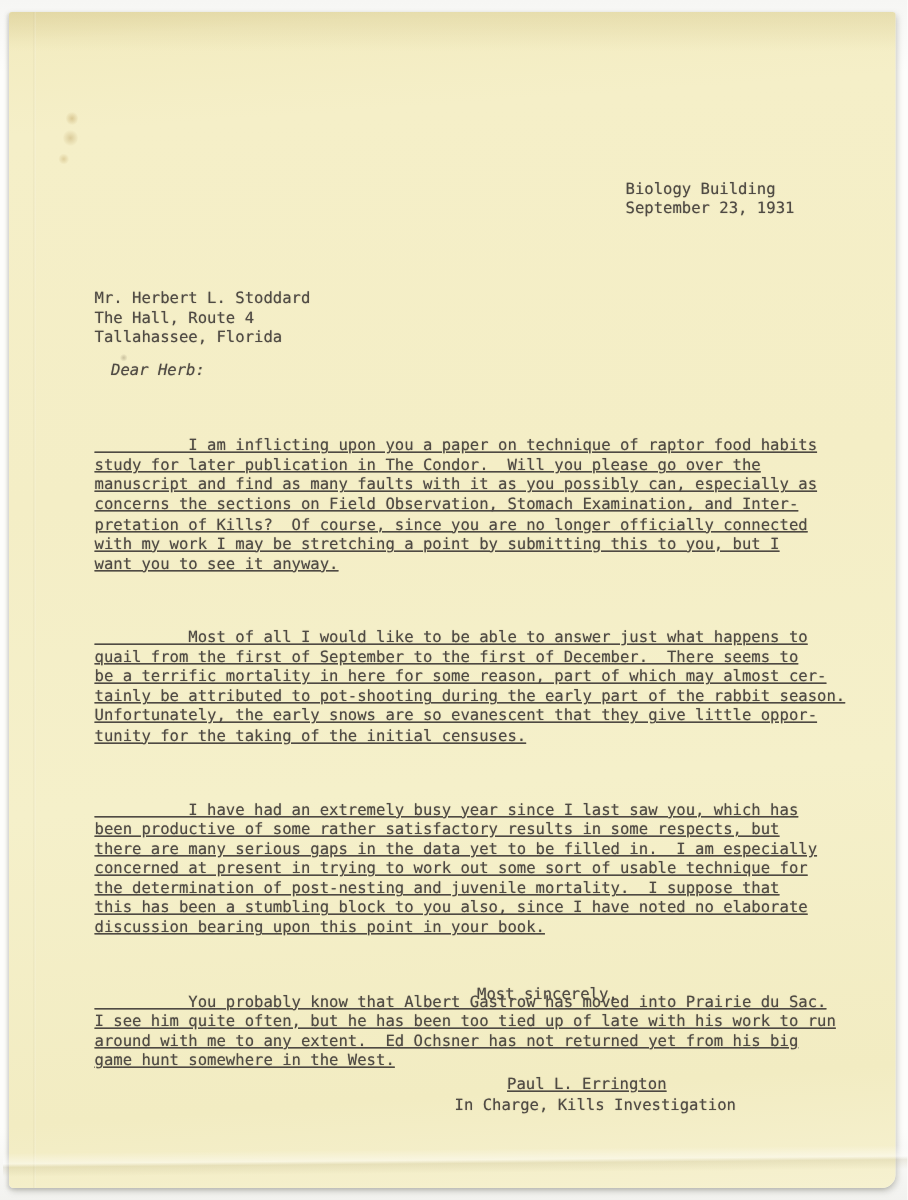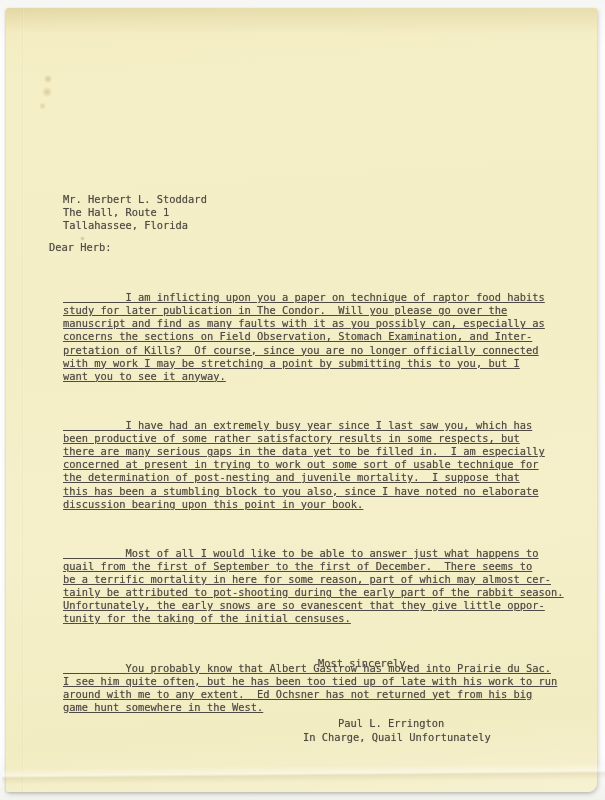--- a/index.html
+++ b/index.html
@@ -67,74 +67,76 @@
     position: absolute;
     white-space: pre;
     font-family: "DejaVu Sans Mono", monospace;
     font-size: 10.4px;
     line-height: 13.1px;
     color: #4f4a43;
     text-shadow: 0 0 0.7px rgba(79,74,67,0.55);
   }
   .dateline   { left: 411px; top: 112px; }
   .recipient  { left: 57px;  top: 185px; }
-  .salutation { left: 43px;  top: 233px; }
+  .salutation { left: 68px;  top: 233px; font-style: italic; }
   .body       { left: 57px;  top: 257px; }
   .paragraph  { margin: 0 0 10px 0; white-space: pre; text-decoration: underline; }
   .closing    { left: 312px; top: 649px; }
-  .sig-name   { left: 332px; top: 709px; }
+  .sig-name   { left: 332px; top: 709px; text-decoration: underline; }
   .sig-title  { left: 297px; top: 723px; }
 </style>
 </head>
 <body>
 
 <div class="scan">
   <div class="paper">
 
     <div class="top-fold"></div>
     <div class="left-crease"></div>
     <div class="bottom-crease"></div>
     <div class="speck s1"></div>
     <div class="speck s2"></div>
     <div class="speck s3"></div>
     <div class="speck s4"></div>
 
+    <div class="type dateline">Biology Building
+September 23, 1931</div>
 
     <div class="type recipient">Mr. Herbert L. Stoddard
-The Hall, Route 1
+The Hall, Route 4
 Tallahassee, Florida</div>
 
     <div class="type salutation">Dear Herb:</div>
 
     <div class="type body">
       <div class="paragraph">          I am inflicting upon you a paper on technique of raptor food habits
 study for later publication in The Condor.  Will you please go over the
 manuscript and find as many faults with it as you possibly can, especially as
 concerns the sections on Field Observation, Stomach Examination, and Inter-
 pretation of Kills?  Of course, since you are no longer officially connected
 with my work I may be stretching a point by submitting this to you, but I
 want you to see it anyway.</div>
+      <div class="paragraph">          Most of all I would like to be able to answer just what happens to
+quail from the first of September to the first of December.  There seems to
+be a terrific mortality in here for some reason, part of which may almost cer-
+tainly be attributed to pot-shooting during the early part of the rabbit season.
+Unfortunately, the early snows are so evanescent that they give little oppor-
+tunity for the taking of the initial censuses.</div>
       <div class="paragraph">          I have had an extremely busy year since I last saw you, which has
 been productive of some rather satisfactory results in some respects, but
 there are many serious gaps in the data yet to be filled in.  I am especially
 concerned at present in trying to work out some sort of usable technique for
 the determination of post-nesting and juvenile mortality.  I suppose that
 this has been a stumbling block to you also, since I have noted no elaborate
 discussion bearing upon this point in your book.</div>
-      <div class="paragraph">          Most of all I would like to be able to answer just what happens to
-quail from the first of September to the first of December.  There seems to
-be a terrific mortality in here for some reason, part of which may almost cer-
-tainly be attributed to pot-shooting during the early part of the rabbit season.
-Unfortunately, the early snows are so evanescent that they give little oppor-
-tunity for the taking of the initial censuses.</div>
       <div class="paragraph">          You probably know that Albert Gastrow has moved into Prairie du Sac.
 I see him quite often, but he has been too tied up of late with his work to run
 around with me to any extent.  Ed Ochsner has not returned yet from his big
 game hunt somewhere in the West.</div>
     </div>
 
     <div class="type closing">Most sincerely,</div>
 
     <div class="type sig-name">Paul L. Errington</div>
-    <div class="type sig-title">In Charge, Quail Unfortunately</div>
+    <div class="type sig-title">In Charge, Kills Investigation</div>
 
   </div>
 </div>
 
 </body></html>

